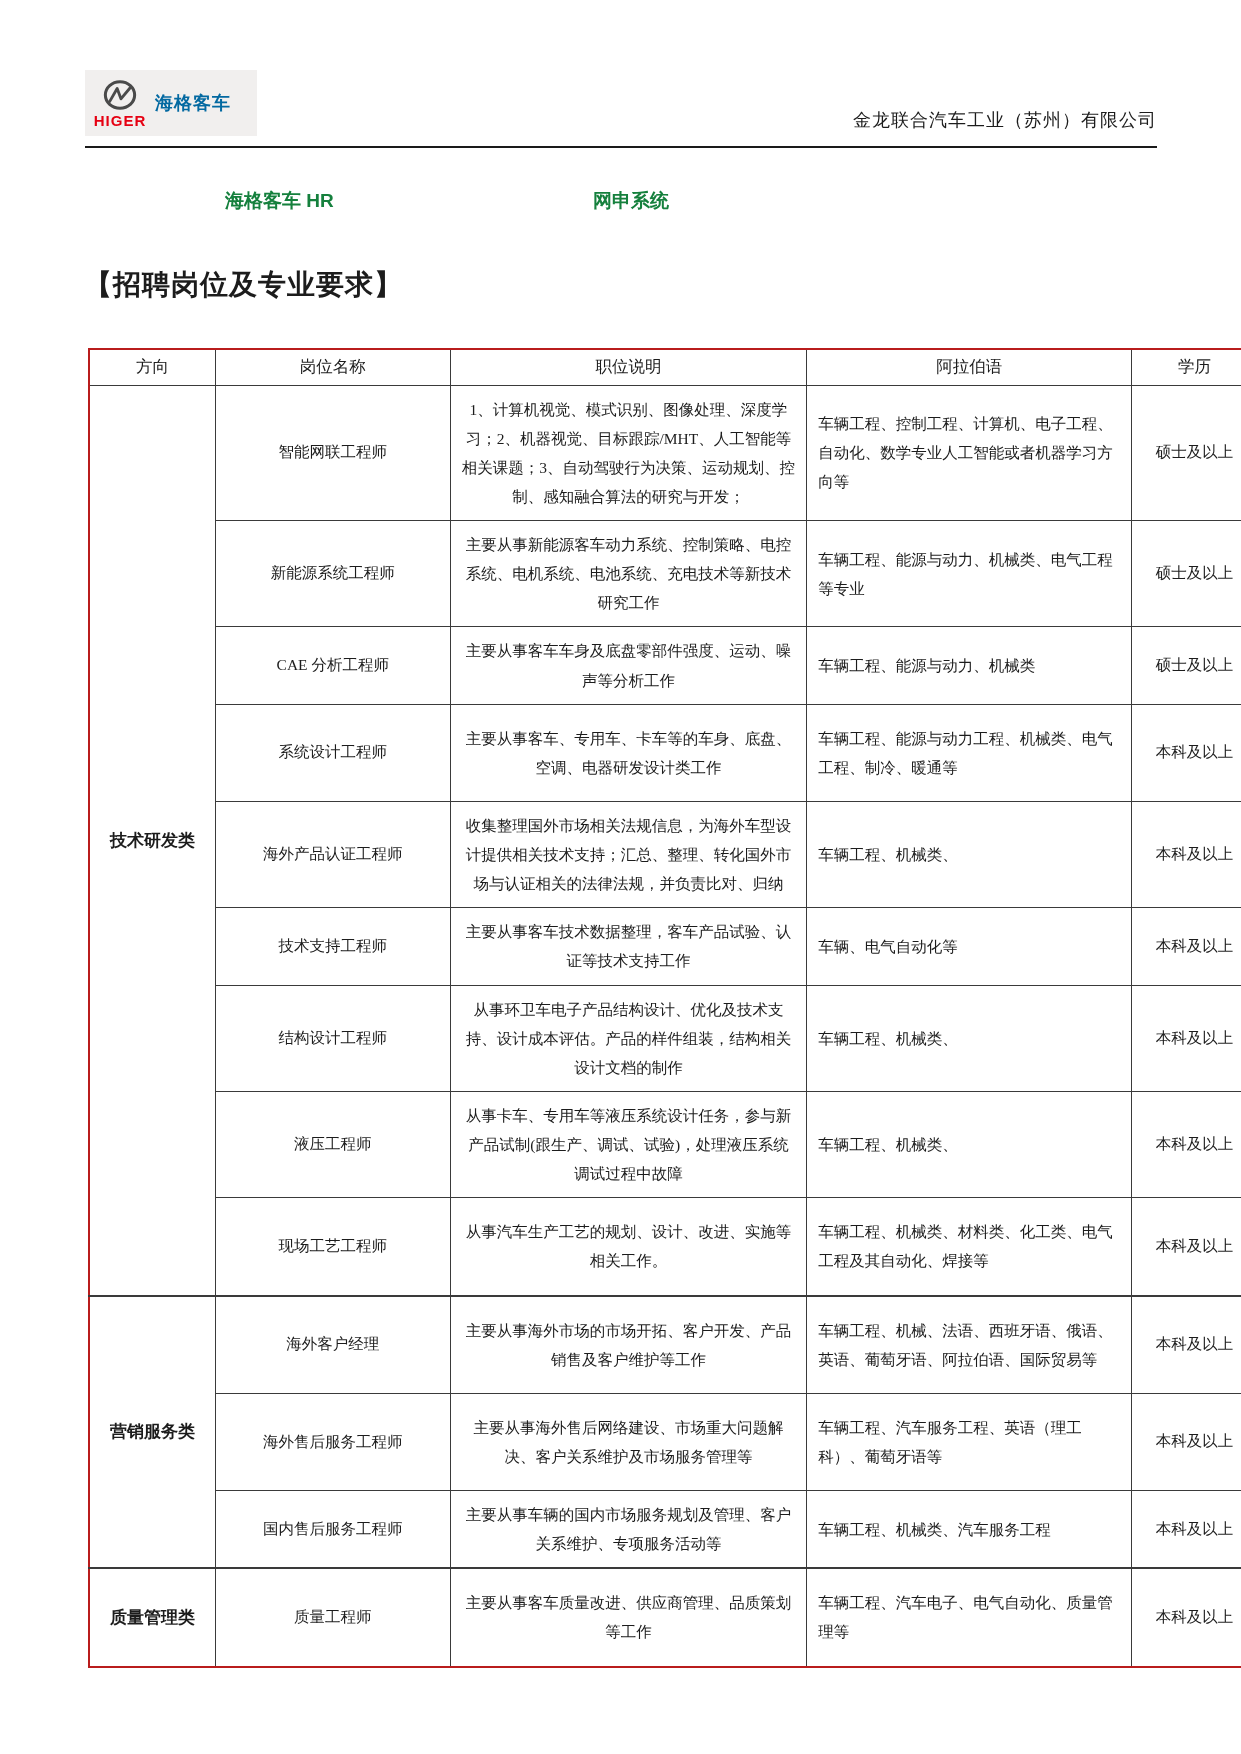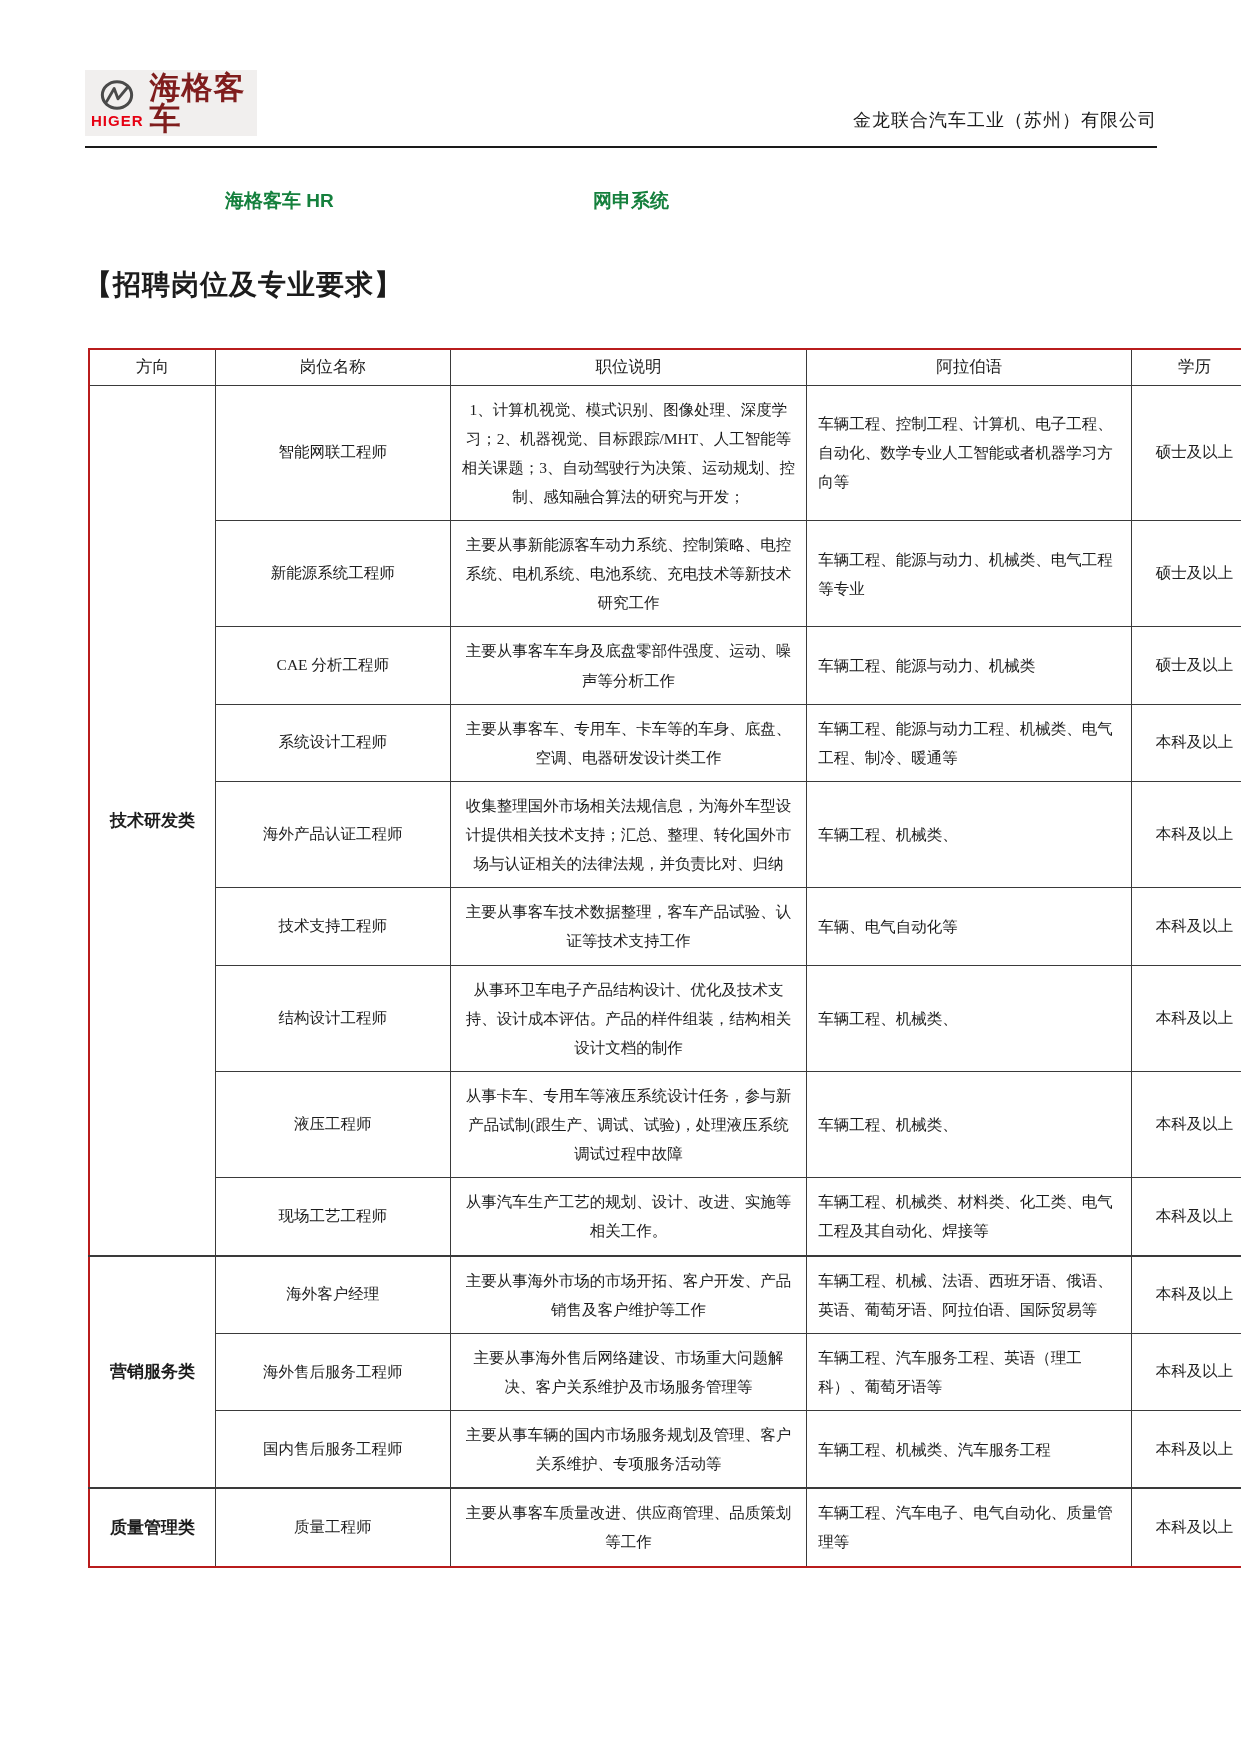--- a/index.html
+++ b/index.html
@@ -26,21 +26,21 @@
   }
   .logo-left { display: flex; flex-direction: column; align-items: center; width: 58px; }
   .logo-emblem { width: 38px; height: 34px; }
   .logo-higer {
     font-family: "Liberation Sans", "DejaVu Sans", sans-serif;
     font-weight: bold; font-size: 15px; letter-spacing: 1px;
     color: #e60012; line-height: 1;
   }
   .logo-cn {
     font-family: "Liberation Sans", "DejaVu Sans", sans-serif;
-    font-weight: bold; font-size: 31px; color: #7f1d1d; letter-spacing: 1px;
+    font-weight: bold; font-size: 18px; color: #0369a1; letter-spacing: 1px;
     line-height: 1;
   }
   
   .company-name {
     position: absolute;
     left: 85px; top: 108px; width: 1072px;
     text-align: right;
     font-weight: normal; font-size: 18px; letter-spacing: 1px;
   }
   .header-rule {
@@ -92,21 +92,21 @@
   }
   td.cat {
     font-family: "Liberation Sans", "DejaVu Sans", sans-serif;
     font-weight: bold;
     font-size: 17px;
     text-align: center;
     padding: 6px 2px;
   }
   td.jtitle { text-align: center; padding: 8px 6px; line-height: 1.85; }
   td.jdesc  { text-align: center; padding: 9px 11px; line-height: 1.88; }
-  td.jmajor { text-align: left; padding: 9px 11px; line-height: 1.88; }
+  td.jmajor { text-align: left; padding: 19px 11px; line-height: 1.88; }
   td.jdeg   { text-align: center; padding: 8px 4px; line-height: 1.6; }
   tr.group-start td { border-top: 2px solid #3a3a3a; }
 </style>
 </head>
 <body>
 
 <div class="page">
 
   <div class="logo-box">
     <div class="logo-left">

